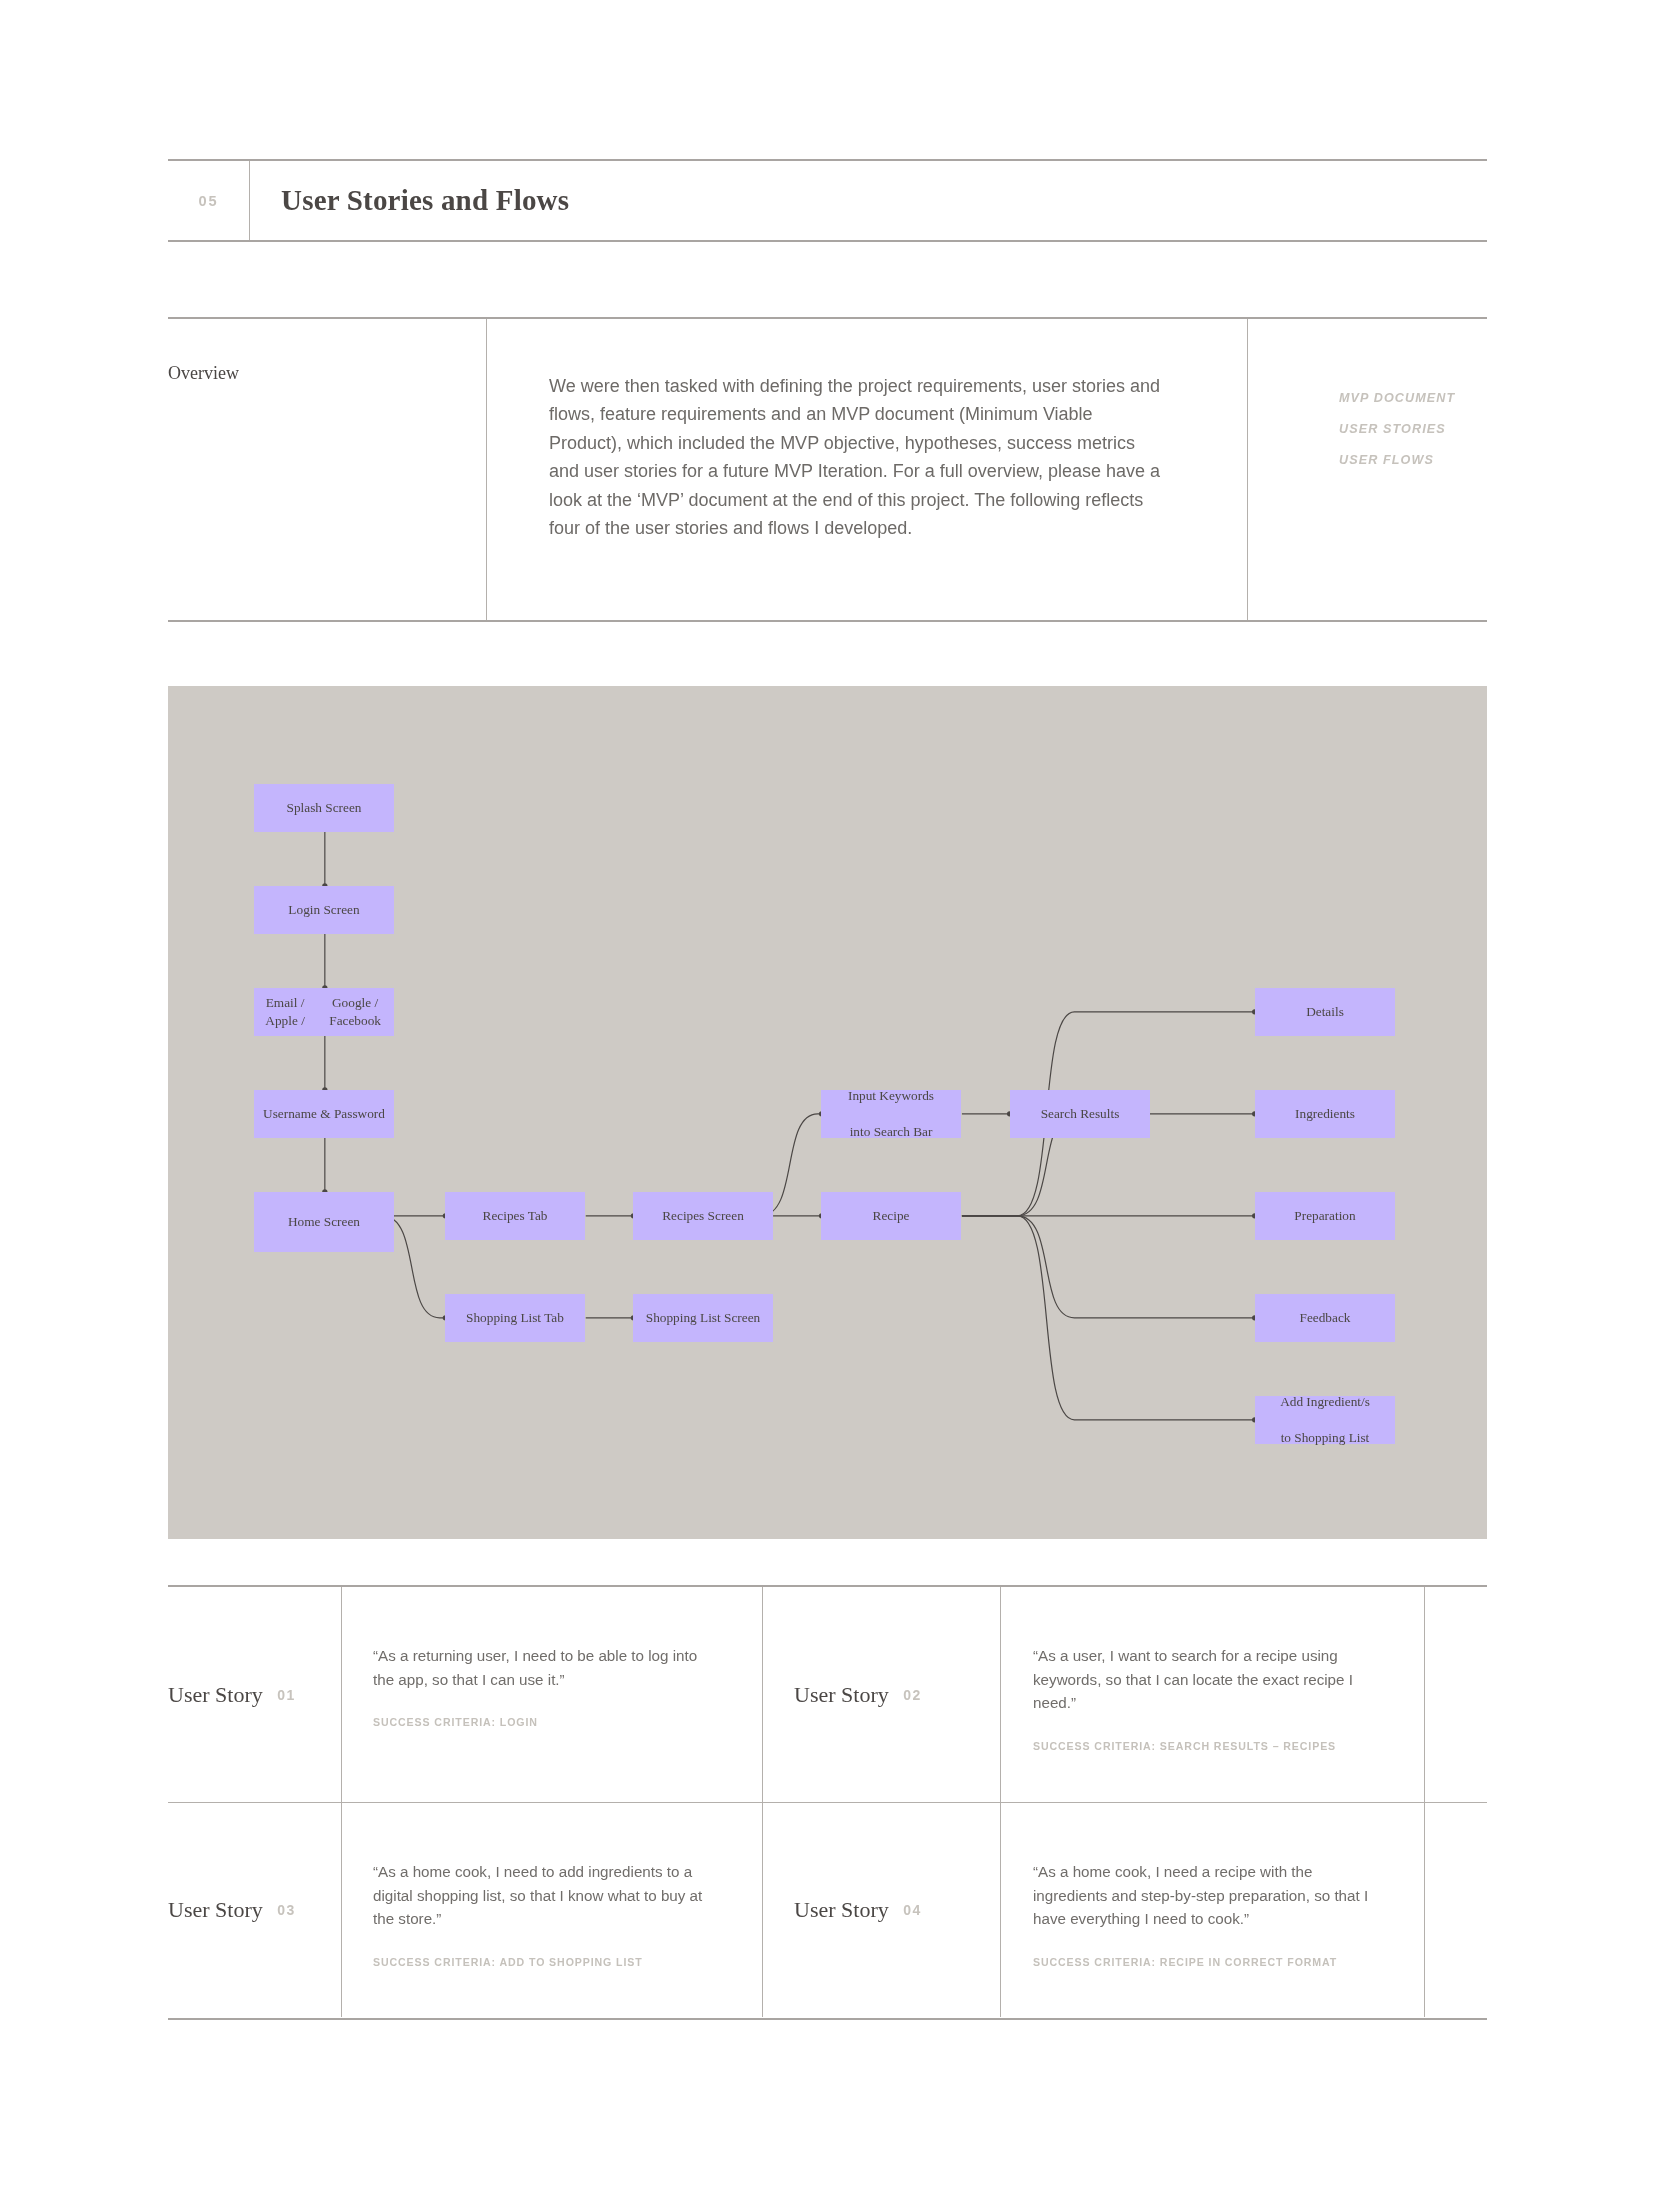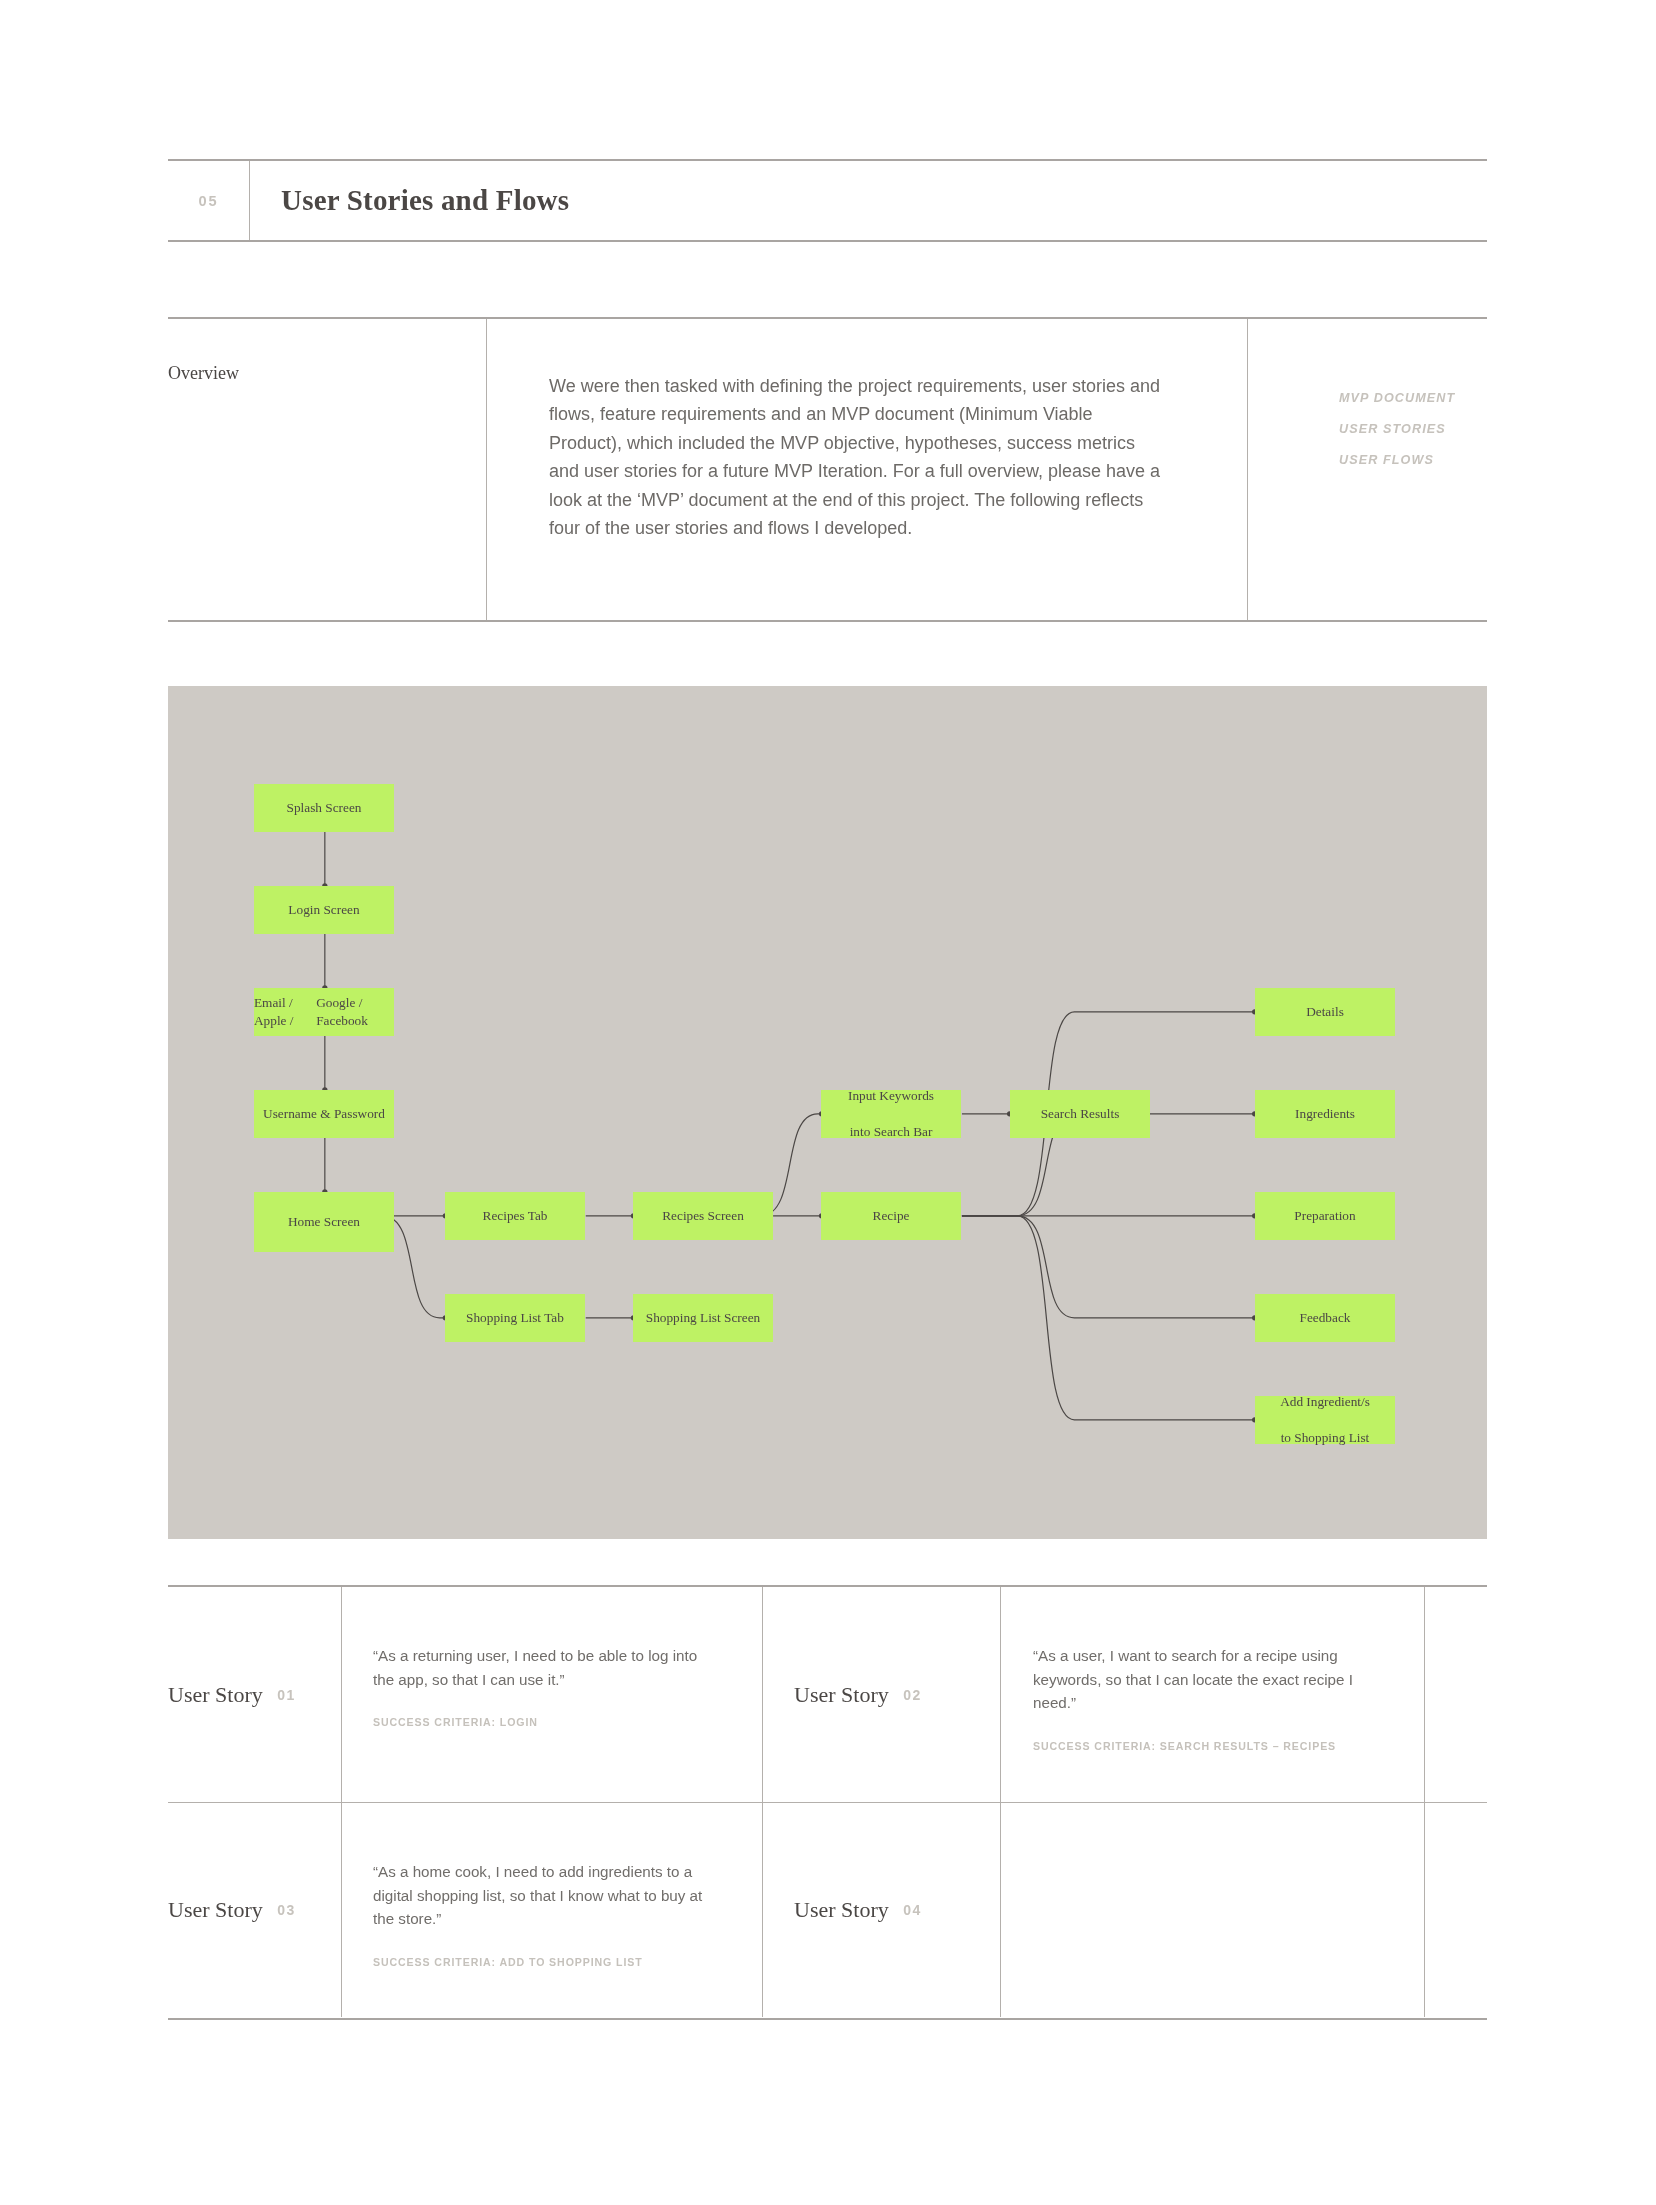--- a/index.html
+++ b/index.html
@@ -56,22 +56,22 @@
     color:#c6c2bc; margin-bottom:17px;
   }
 
   
   .flow {
     position:absolute; left:168px; top:686px; width:1319px; height:853px;
     background:#cecac5; overflow:hidden;
   }
   .flow svg { position:absolute; left:0; top:0; width:1319px; height:853px; }
   .node {
-    position:absolute; background:#bef264;
-    display:flex; align-items:center; justify-content:center; 
+    position:absolute; background:#c4b5fd;
+    display:flex; align-items:center; justify-content:center; text-align:center;
     font-family:"Liberation Serif", serif;
     font-size:13.3px; color:#4b4745; line-height:1.35;
   }
 
   
   .stories {
     position:absolute; left:168px; top:1585px; width:1319px; height:431px;
     border-top:2px solid #a9a5a2;
   }
   .st-row { position:absolute; left:0; width:100%; height:215px; }
@@ -252,19 +252,23 @@
       </div>
       <div class="st-text" style="left:205px; width:371px">
         <div class="q">“As a home cook, I need to add ingredients to a digital shopping list, so that I know what to buy at the store.”</div>
         <div class="sc">SUCCESS CRITERIA: ADD TO SHOPPING LIST</div>
       </div>
 
       <div class="st-label" style="left:626px; width:199px">
         <span class="t">User Story</span>
         <span class="n">04</span>
       </div>
+      <div class="st-text" style="left:865px; width:384px">
+        <div class="q">“As a home cook, I need a recipe with the ingredients and step-by-step preparation, so that I have everything I need to cook.”</div>
+        <div class="sc">SUCCESS CRITERIA: RECIPE IN CORRECT FORMAT</div>
+      </div>
     </div>
 
     <div class="st-bottom"></div>
   </div>
 
 </div>
 
 
 </body></html>

